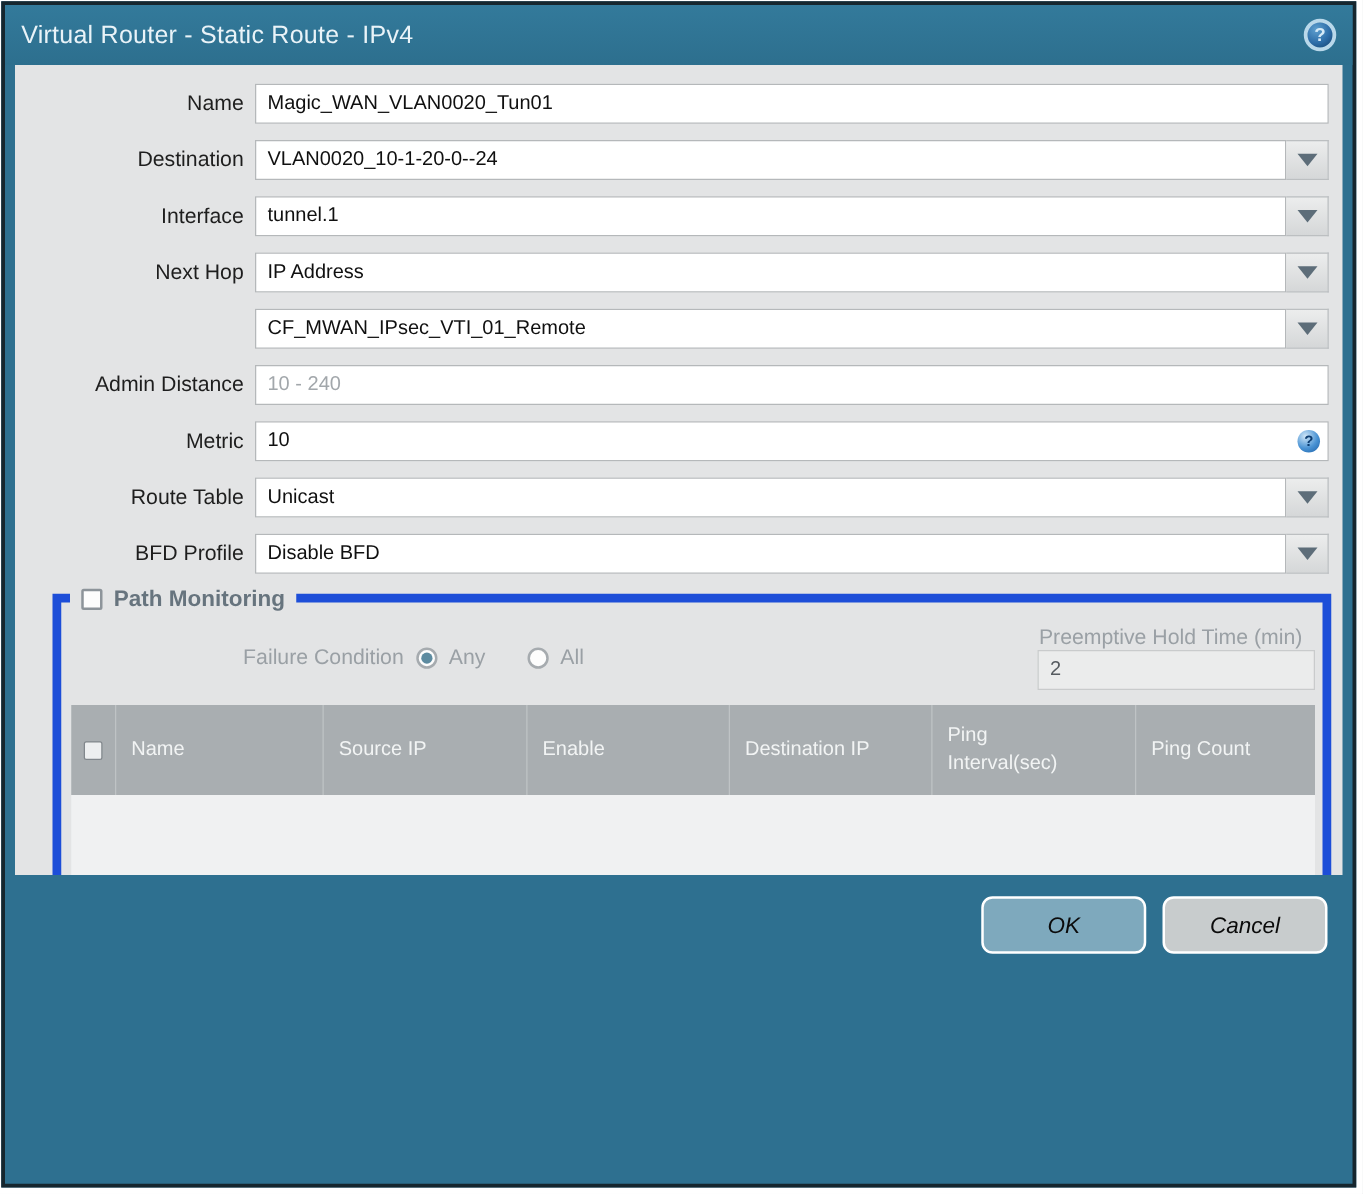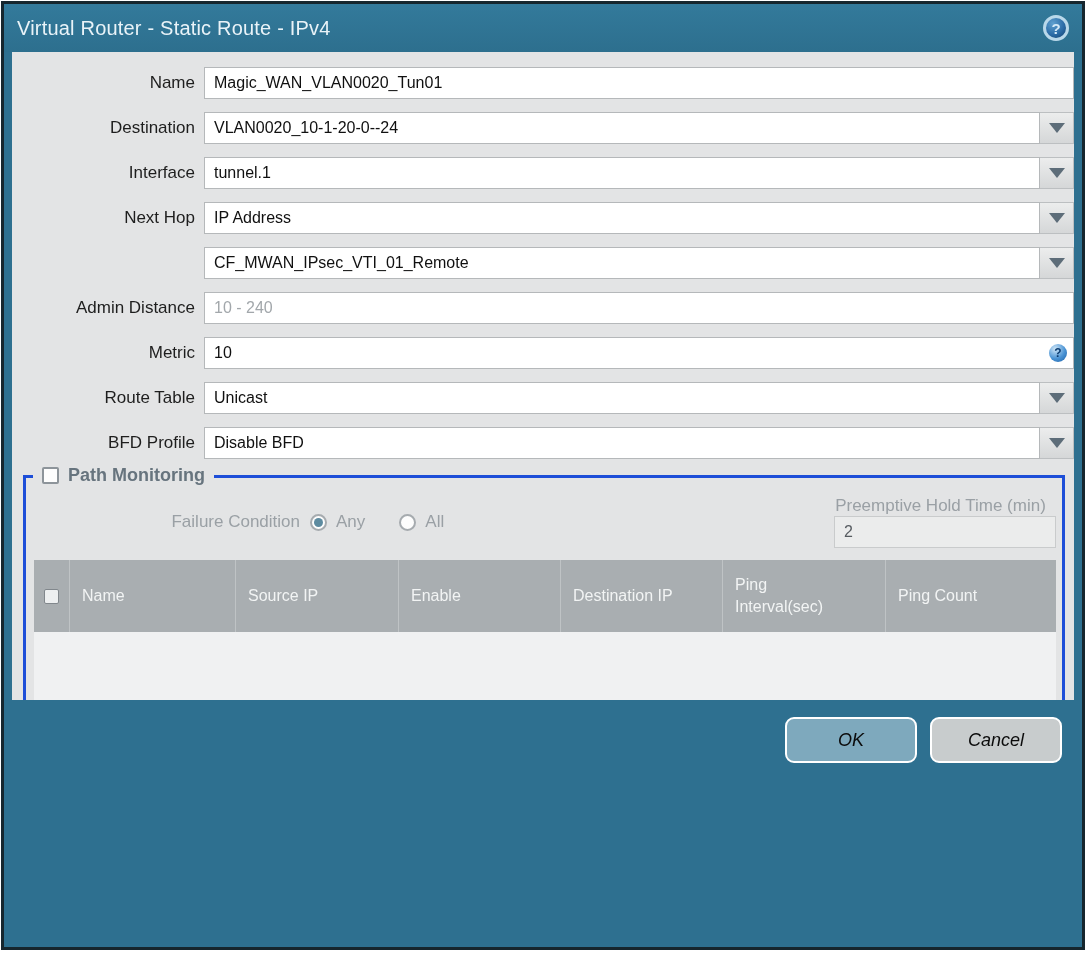--- a/index.html
+++ b/index.html
@@ -18,37 +18,37 @@
                background:radial-gradient(circle at 35% 28%, #5fa0cf, #2d6da8 55%, #123f6b);
                color:#d5eaf8; font-size:15px; font-weight:bold;
                display:flex; align-items:center; justify-content:center; cursor:pointer; }
 
   
   .content { margin:0 8px; height:648px; background:#e3e4e5; padding-top:15px; overflow:hidden; }
 
   .frow { display:flex; align-items:center; height:32px; margin-bottom:13px; }
   .frow .lbl { width:192px; flex:none; text-align:right; padding-right:9px;
                font-size:17px; color:#1e1e1e; }
-  .field { flex:1; display:flex; height:32px; position:relative; }
+  .field { flex:1; margin-right:11px; display:flex; height:32px; position:relative; }
   input.txt { flex:1; min-width:0; height:32px; border:1px solid #b5b8ba; background:#fff;
               padding:0 9px; font-size:16px; color:#101010; font-family:"Liberation Sans",sans-serif; outline:none; }
   input.txt::placeholder { color:#a2a7ab; }
   .ddbtn { width:34px; flex:none; background:linear-gradient(#eceded,#d5d7d8);
            border:1px solid #bcbfc1; border-left:none; display:flex; align-items:center;
            justify-content:center; cursor:pointer; }
   .tri { width:0; height:0; border-left:8px solid transparent; border-right:8px solid transparent;
          border-top:10px solid #5d6d79; }
   .info-ball { position:absolute; right:7px; top:7px; width:18px; height:18px; border-radius:50%;
                background:radial-gradient(circle at 35% 28%, #cfe6f7, #4a93d4 55%, #1a5ea6);
                color:#0c3c70; font-size:12px; font-weight:bold; display:flex; align-items:center;
                justify-content:center; }
 
   
-  .pm { position:relative; margin:16px 9px 0 11px; height:370px;
-        border:3px solid #1d4ed8; padding:0 6px 12px 8px; }
+  .pm { position:relative; margin:16px 9px 0 30px; height:370px;
+        border:7px solid #1d4ed8; padding:0 6px 12px 8px; }
   .pm-legend { position:absolute; top:-13px; left:7px; background:#e3e4e5; padding:0 9px;
                display:flex; align-items:center; gap:9px; }
   .pm-checkbox { width:17px; height:17px; background:#fdfdfd; border:2px solid #8d949a;
                  border-radius:2px; cursor:pointer; }
   .pm-title { color:#67747e; font-weight:bold; font-size:18px; }
 
   .pm-row1 { margin-top:28px; display:flex; align-items:center; height:32px; }
   .dis-lbl { color:#9aa0a5; font-size:17px; }
   .fc-lbl { width:266px; text-align:right; margin-right:10px; flex:none; }
   .radio { width:17px; height:17px; border-radius:50%; border:2px solid #a6abaf; background:#fdfdfd;

